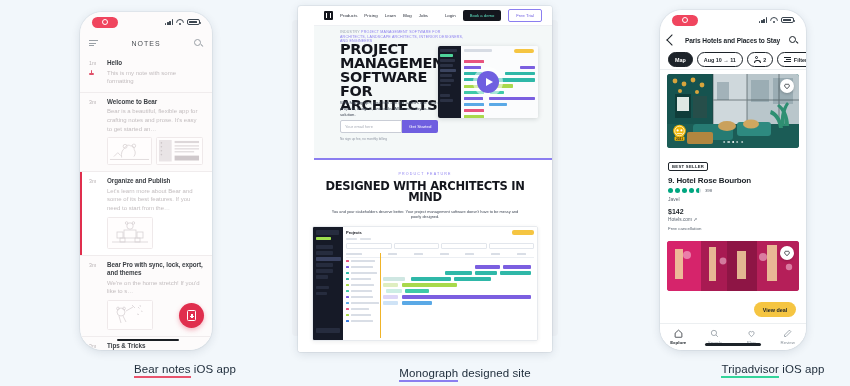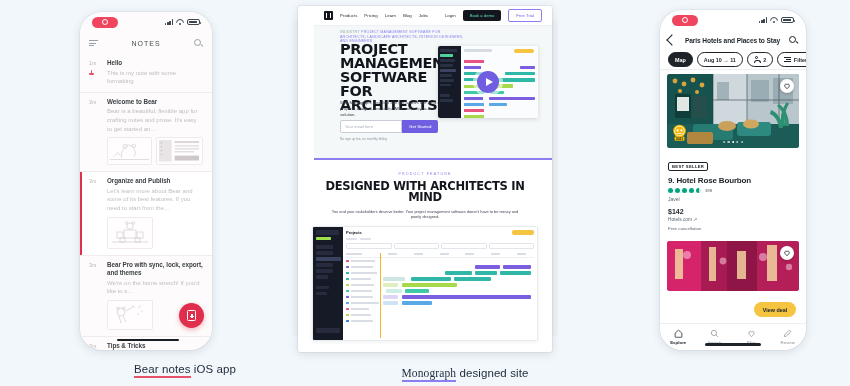--- a/index.html
+++ b/index.html
@@ -13,21 +13,21 @@
 
   
   .panel{position:absolute;top:0;}
   .caption{
     position:absolute;left:0;width:100%;text-align:center;
     font-size:11.5px;color:#22303e;letter-spacing:.1px;margin-left:40px;
   }
   .caption .lnk{
     border-bottom:2px solid #e8536c;padding-bottom:1px;
   }
-  .caption .lnk.purple{border-bottom-color:#8b7ef0;font-family:Liberation Serif, serif;}
+  .caption .lnk.purple{border-bottom-color:#8b7ef0;}
   .caption .lnk.green{border-bottom-color:#34d49a;}
 
   
   .phone{
     position:relative;
     background:#ffffff;
     border-radius:22px;
     box-shadow:0 2px 10px rgba(30,50,70,.13), 0 0 0 1px rgba(30,50,70,.05);
     overflow:hidden;
   }
@@ -900,15 +900,18 @@
             <svg viewBox="0 0 24 24" fill="none" stroke="#8a939b" stroke-width="2">
                 <path d="M17 3l4 4L8 20H4v-4z"></path>
               </svg>
             <span class="tl">Review</span>
           </div>
         </div>
 
         <div class="homebar"></div>
       </div>
     </div>
+    <div class="caption" style="top:363px;left:660px;width:146px;">
+      <span class="lnk green">Tripadvisor</span><span> iOS app</span>
+    </div>
   </div>
 
 </div>
 
 </body></html>

